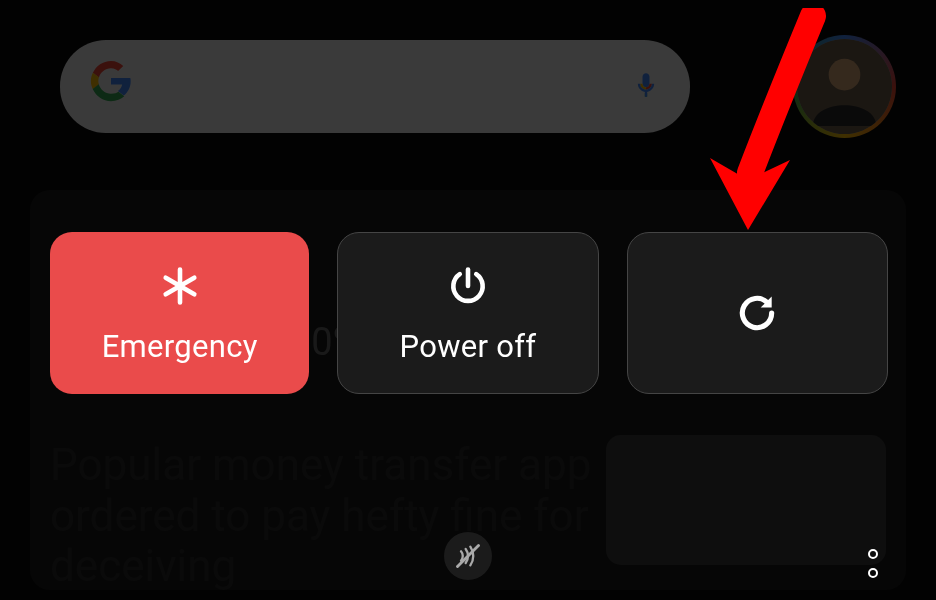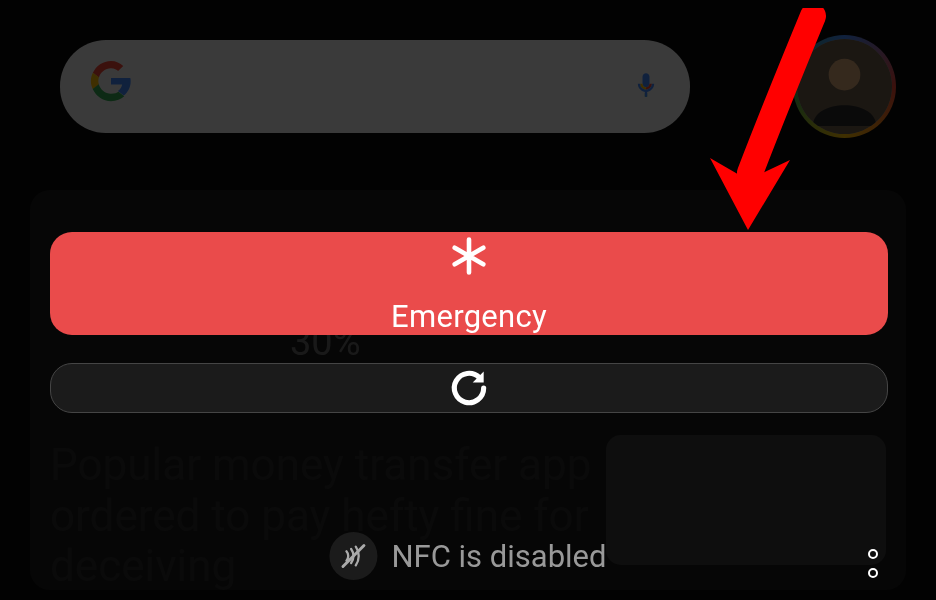--- a/index.html
+++ b/index.html
@@ -122,21 +122,20 @@
     }
     
     .power-menu {
       position: absolute;
       top: 232px;
       left: 50px;
       right: 48px;
       display: flex;
       gap: 28px;
       z-index: 10;
-      flex-direction: column;
     }
     
     .power-button {
       flex: 1;
       height: 162px;
       border-radius: 22px;
       display: flex;
       flex-direction: column;
       align-items: center;
       justify-content: center;
@@ -275,40 +274,48 @@
 
   <div class="power-button red">
     <span class="power-icon-slot">
       <svg width="44" height="44" viewBox="0 0 24 24">
         <path fill="none" stroke="#fff" stroke-width="2.5" stroke-linecap="round" d="M12 3v18M4.2 7.5l15.6 9M4.2 16.5l15.6-9"></path>
       </svg>
     </span>
     <span class="power-button-label">Emergency</span>
   </div>
 
+  <div class="power-button dark">
+    <span class="power-icon-slot">
+      <svg width="44" height="44" viewBox="0 0 24 24">
+        <path fill="none" stroke="#fff" stroke-width="2.5" stroke-linecap="round" d="M12 3v9"></path>
+        <path fill="none" stroke="#fff" stroke-width="2.5" stroke-linecap="round" d="M7.5 5.5a8 8 0 1 0 9 0"></path>
+      </svg>
+    </span>
+    <span class="power-button-label">Power off</span>
+  </div>
 
   <div class="power-button dark">
     <span class="power-icon-slot">
       <svg width="44" height="44" viewBox="0 0 24 24">
         <path fill="none" stroke="#fff" stroke-width="2.8" stroke-linecap="round" d="M20 12a8 8 0 1 1-2.34-5.66"></path>
         <path fill="#fff" d="M20 3 L20 9 L14 9 Z"></path>
       </svg>
     </span>
   </div>
 
 </div>
 
 <div class="nfc-toast">
   <span class="nfc-icon-circle">
     <svg width="28" height="28" viewBox="0 0 24 24">
       <path fill="none" stroke="#aaa" stroke-width="2" stroke-linecap="round" d="M6 8a6 6 0 0 1 0 8M10 6a10 10 0 0 1 0 12M14 4a14 14 0 0 1 0 16"></path>
       <line x1="3" y1="21" x2="21" y2="3" stroke="#aaa" stroke-width="2.5" stroke-linecap="round"></line>
     </svg>
   </span>
-  <span class="nfc-text">NFC is disabled</span>
 </div>
 
 <div class="kebab-menu">
   <span class="kebab-dot"></span>
   <span class="kebab-dot"></span>
 </div>
 
 <div class="arrow-annotation">
   <svg width="140" height="228" viewBox="0 0 140 228">
     <path d="M 118 8 Q 80 100 55 165" stroke="#FF0000" stroke-width="26" fill="none" stroke-linecap="round"></path>

